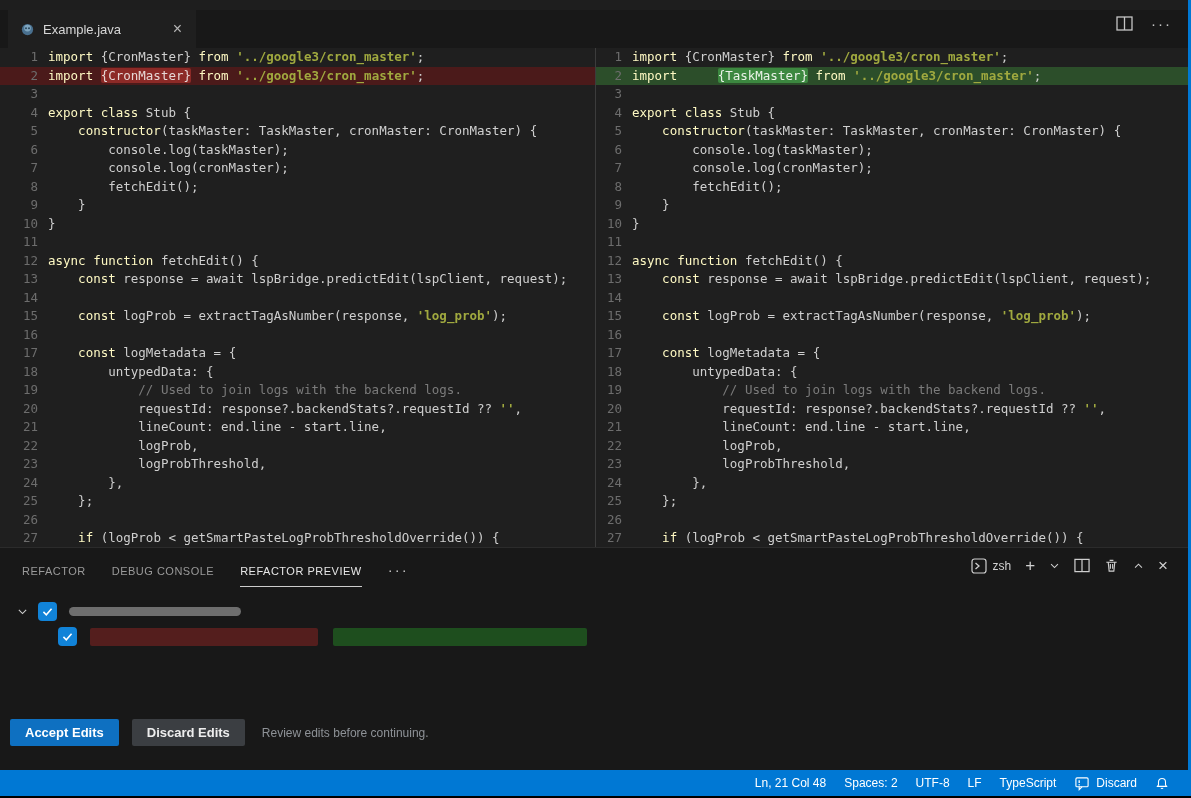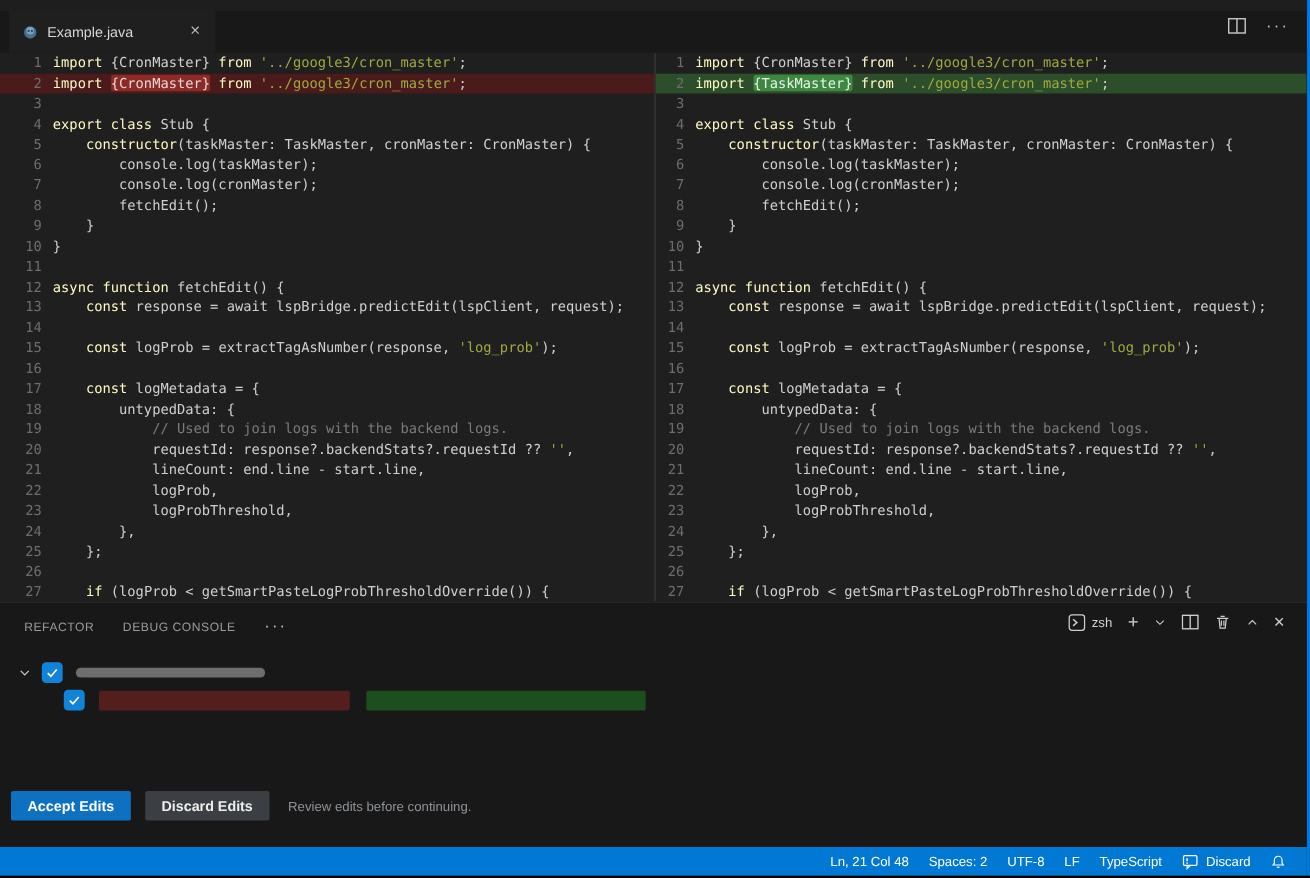--- a/index.html
+++ b/index.html
@@ -26,26 +26,26 @@
   .pane.right { flex:1; }
   .divider { width:1px; background:#3c3c3c; }
   .code-line { display:flex; height:18.5px; line-height:18.5px;
                font-family:"DejaVu Sans Mono", monospace; font-size:12.5px; }
   .gutter { flex:none; text-align:right; color:#6d6d6d; }
   .pane.left  .gutter { width:38px; }
   .pane.right .gutter { width:26px; }
   .code-text { white-space:pre; padding-left:10px; color:#cfcfcf; }
   .t-k { color:#fef9c3; }
   .t-p { color:#cfcfcf; }
-  .t-s { color:#a0a93f; }
+  .t-s { color:#a0a93f;font-weight:bold; }
   .t-c { color:#7b7b7b; }
   .line-removed { background:var(--removed-line,#4b1a1a); }
   .line-added   { background:var(--added-line,#2c4e2a); }
   .t-dw { background:var(--removed-word,#8c2a27); color:#e6d7d5; border-radius:2px; }
-  .t-aw { background:var(--added-word,#3c8840); color:#eaf2e8; border-radius:2px; }
+  .t-aw { background:var(--added-word,#3c8840); color:#eaf2e8; border-radius:2px;margin-left:33px; }
 
   
   .panel { position:relative; height:223px; background:#181818; border-top:1px solid #2b2b2b; }
   .panel-tabs { position:absolute; top:0; left:0; height:42px; display:flex;
                 align-items:center; padding-left:22px; gap:26px; }
   .panel-tab { font-size:11px; letter-spacing:.5px; color:#9a9a9a; cursor:pointer;
                padding:13px 0 9px 0; border-bottom:1px solid transparent; }
   .panel-tab.active { color:#e6e6e6; border-bottom-color:#cccccc; }
   .panel-toolbar { position:absolute; top:9px; right:20px; display:flex; gap:14px;
                    align-items:center; color:#cfcfcf;text-align:right; }
@@ -338,20 +338,21 @@
             <span class="code-text"><span class="t-p">    </span><span class="t-k">if</span><span class="t-p"> (logProb &lt; getSmartPasteLogProbThresholdOverride()) {</span></span>
           </div>
         </div>
     </div>
   </div>
 
   <div class="panel">
     <div class="panel-tabs">
       <span class="panel-tab">REFACTOR</span>
       <span class="panel-tab">DEBUG CONSOLE</span>
+      <span class="panel-tab active">REFACTOR PREVIEW</span>
       <span class="ellipsis">···</span>
     </div>
 
     <div class="panel-toolbar">
       <span class="tool">
         <span>
           <svg width="16" height="16" viewBox="0 0 16 16">
             <rect x="1" y="1" width="14" height="14" rx="2.5" fill="none" stroke="#cfcfcf" stroke-width="1.2"></rect>
             <polyline points="4.5,5 8,8 4.5,11" fill="none" stroke="#cfcfcf" stroke-width="1.3"></polyline>
           </svg>

